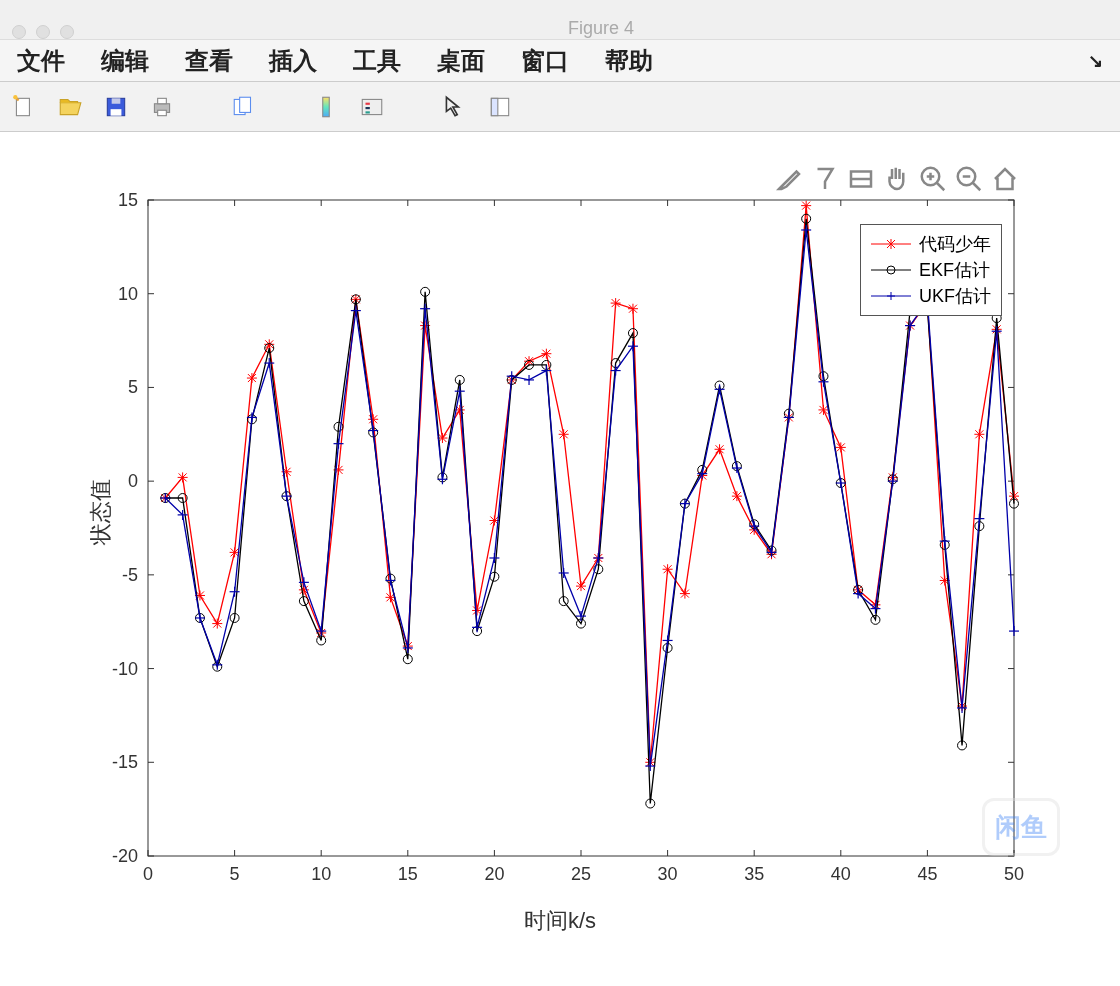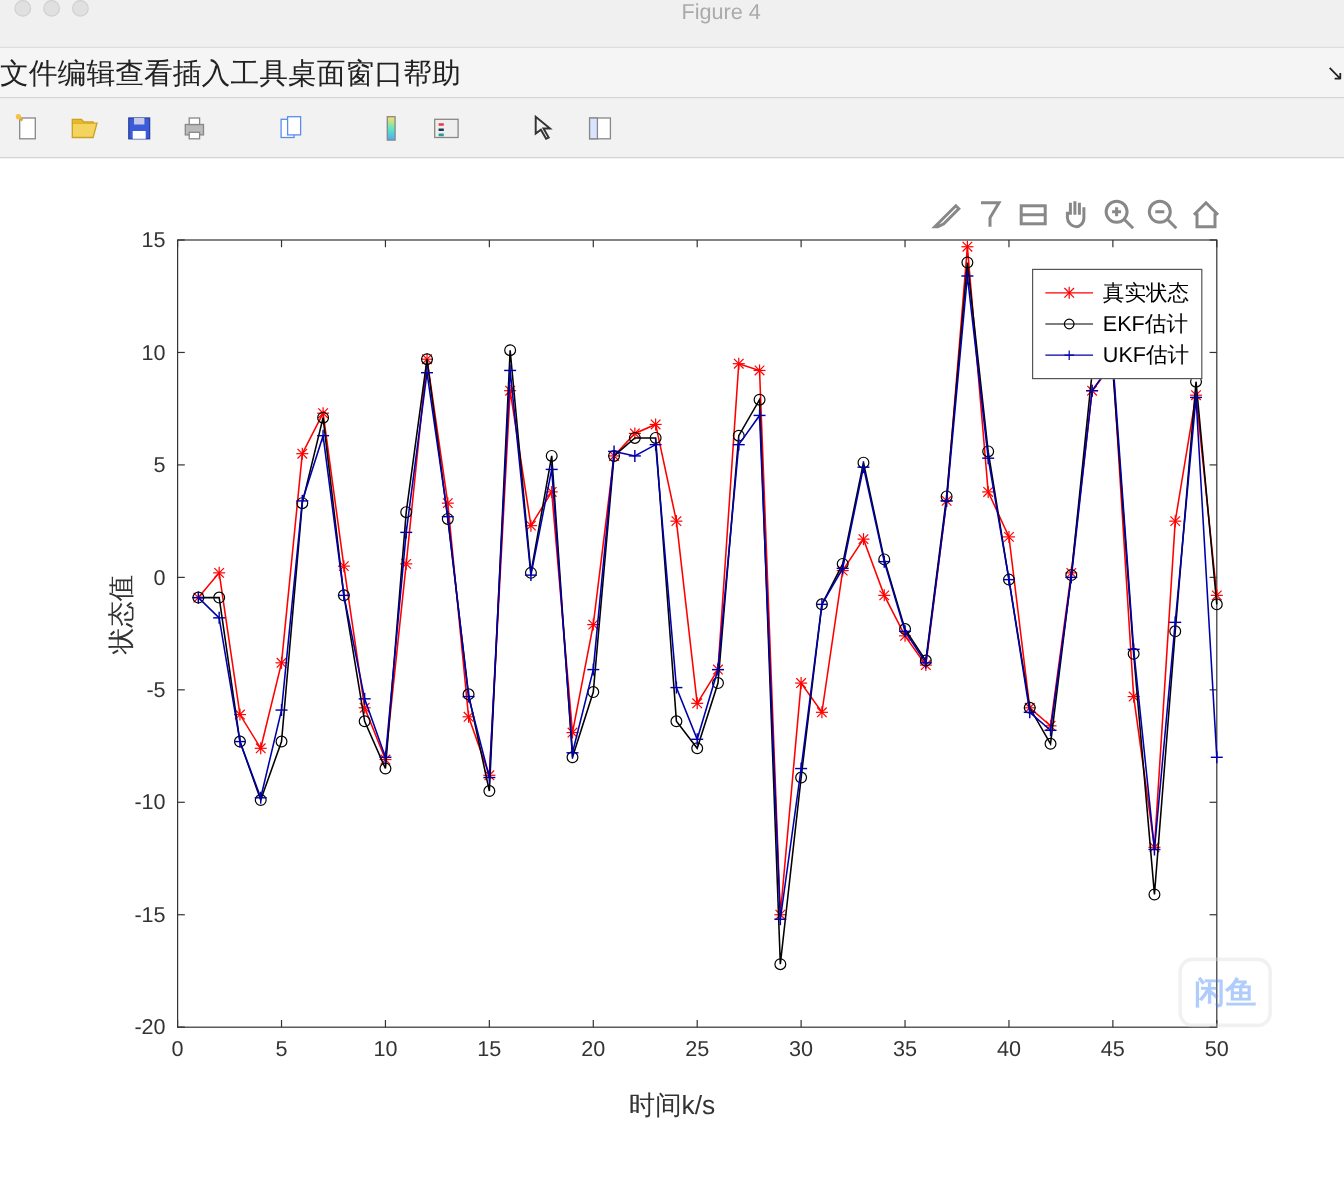--- a/index.html
+++ b/index.html
@@ -1,21 +1,21 @@
 <!DOCTYPE html>
 <html><head>
 <meta charset="utf-8">
 <style>
   * { box-sizing: border-box; margin: 0; padding: 0; }
   body { width: 1120px; height: 986px; background: #f5f5f5; font-family: "Microsoft YaHei", "PingFang SC", sans-serif; overflow: hidden; position: relative; }
-  .titlebar { height: 40px; background: #f0f0f0; display: flex; align-items: flex-start; padding: 0 12px; border-bottom: 1px solid #ddd; }
+  .titlebar { height: 40px; background: #f0f0f0; display: flex; align-items: flex-end; padding: 0 12px; border-bottom: 1px solid #ddd; }
   .traffic { display: flex; gap: 10px; margin-right: 20px; }
   .light { width: 14px; height: 14px; border-radius: 50%; background: #e0e0e0; border: 1px solid #d0d0d0; }
   .win-title { flex: 1; text-align: center; color: #aaa; font-size: 18px; }
-  .menubar { height: 42px; background: #f5f5f5; display: flex; align-items: center; padding: 0 0; font-size: 24px; font-weight: 400; color: #222; border-bottom: 1px solid #ccc; }
+  .menubar { height: 42px; background: #f5f5f5; display: flex; align-items: center; padding: 0 17px; gap: 36px; font-size: 24px; font-weight: 700; color: #222; border-bottom: 1px solid #ccc; }
   .menubar span { cursor: default; }
   .menu-right { margin-left: auto; font-size: 18px; }
   .toolbar { height: 50px; background: #f2f2f2; display: flex; align-items: center; padding: 0 10px; gap: 18px; border-bottom: 1px solid #ccc; }
   .tool-icon { width: 28px; height: 28px; display: flex; align-items: center; justify-content: center; }
   .tool-icon svg { width: 26px; height: 26px; }
   .tool-gap { width: 18px; }
   .figure-area { position: absolute; top: 132px; left: 0; right: 0; bottom: 0; background: #fff; }
   .axes-toolbar { position: absolute; top: 32px; right: 100px; display: flex; gap: 6px; }
   .axes-toolbar svg { width: 30px; height: 30px; stroke: #888; fill: none; stroke-width: 2; }
   .plot-container { position: absolute; top: 68px; left: 148px; width: 866px; height: 656px; }
@@ -672,21 +672,21 @@
   <div class="legend">
     <div class="legend-row">
       <span class="legend-mark"><svg width="40" height="20">
             <line x1="0" y1="10" x2="40" y2="10" stroke="#ff0000" stroke-width="1"></line>
             <g stroke="#ff0000">
               <line x1="16" y1="6" x2="24" y2="14"></line>
               <line x1="24" y1="6" x2="16" y2="14"></line>
               <line x1="20" y1="5" x2="20" y2="15"></line>
             </g>
           </svg></span>
-      <span>真实状态</span>
+      <span>代码少年</span>
     </div>
     <div class="legend-row">
       <span class="legend-mark"><svg width="40" height="20">
             <line x1="0" y1="10" x2="40" y2="10" stroke="#000" stroke-width="1"></line>
             <circle cx="20" cy="10" r="4" fill="none" stroke="#000"></circle>
           </svg></span>
       <span>EKF估计</span>
     </div>
     <div class="legend-row">
       <span class="legend-mark"><svg width="40" height="20">

